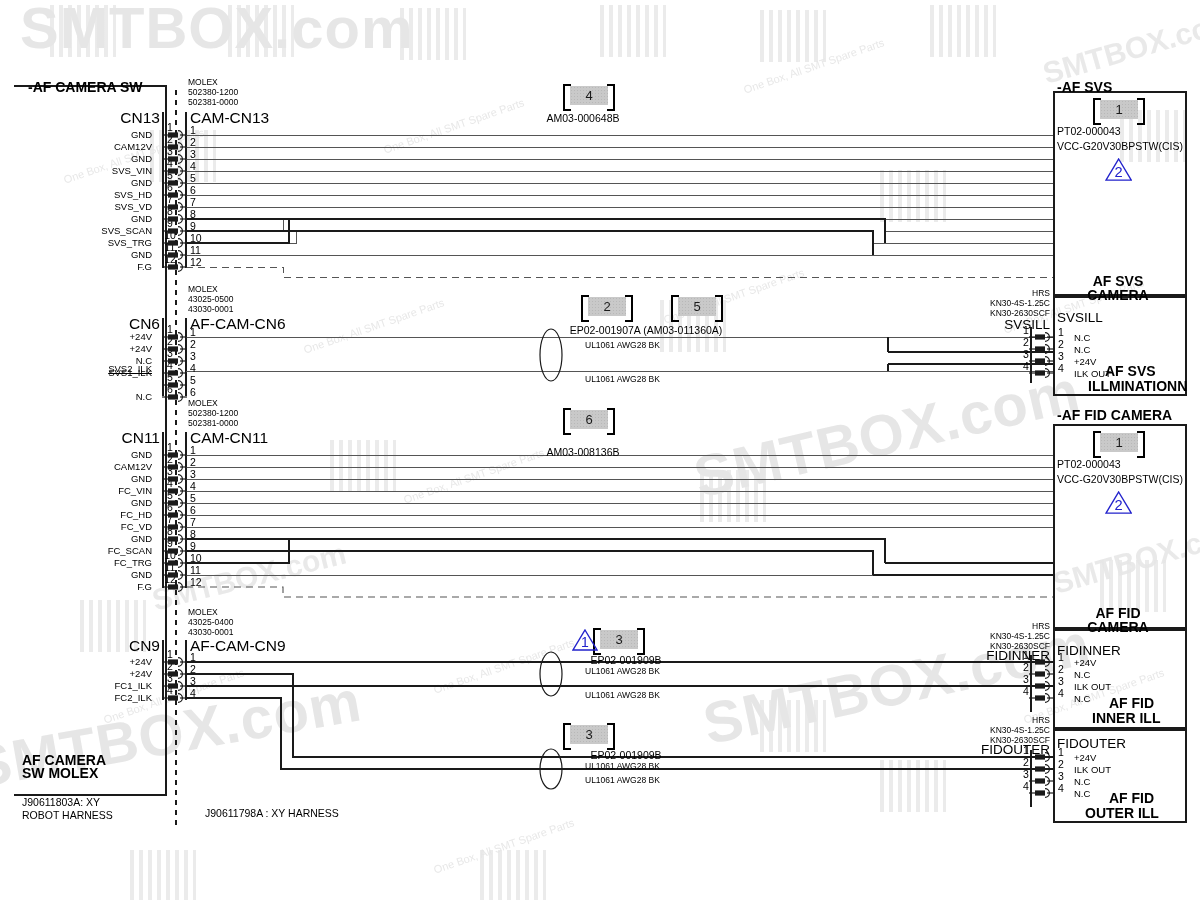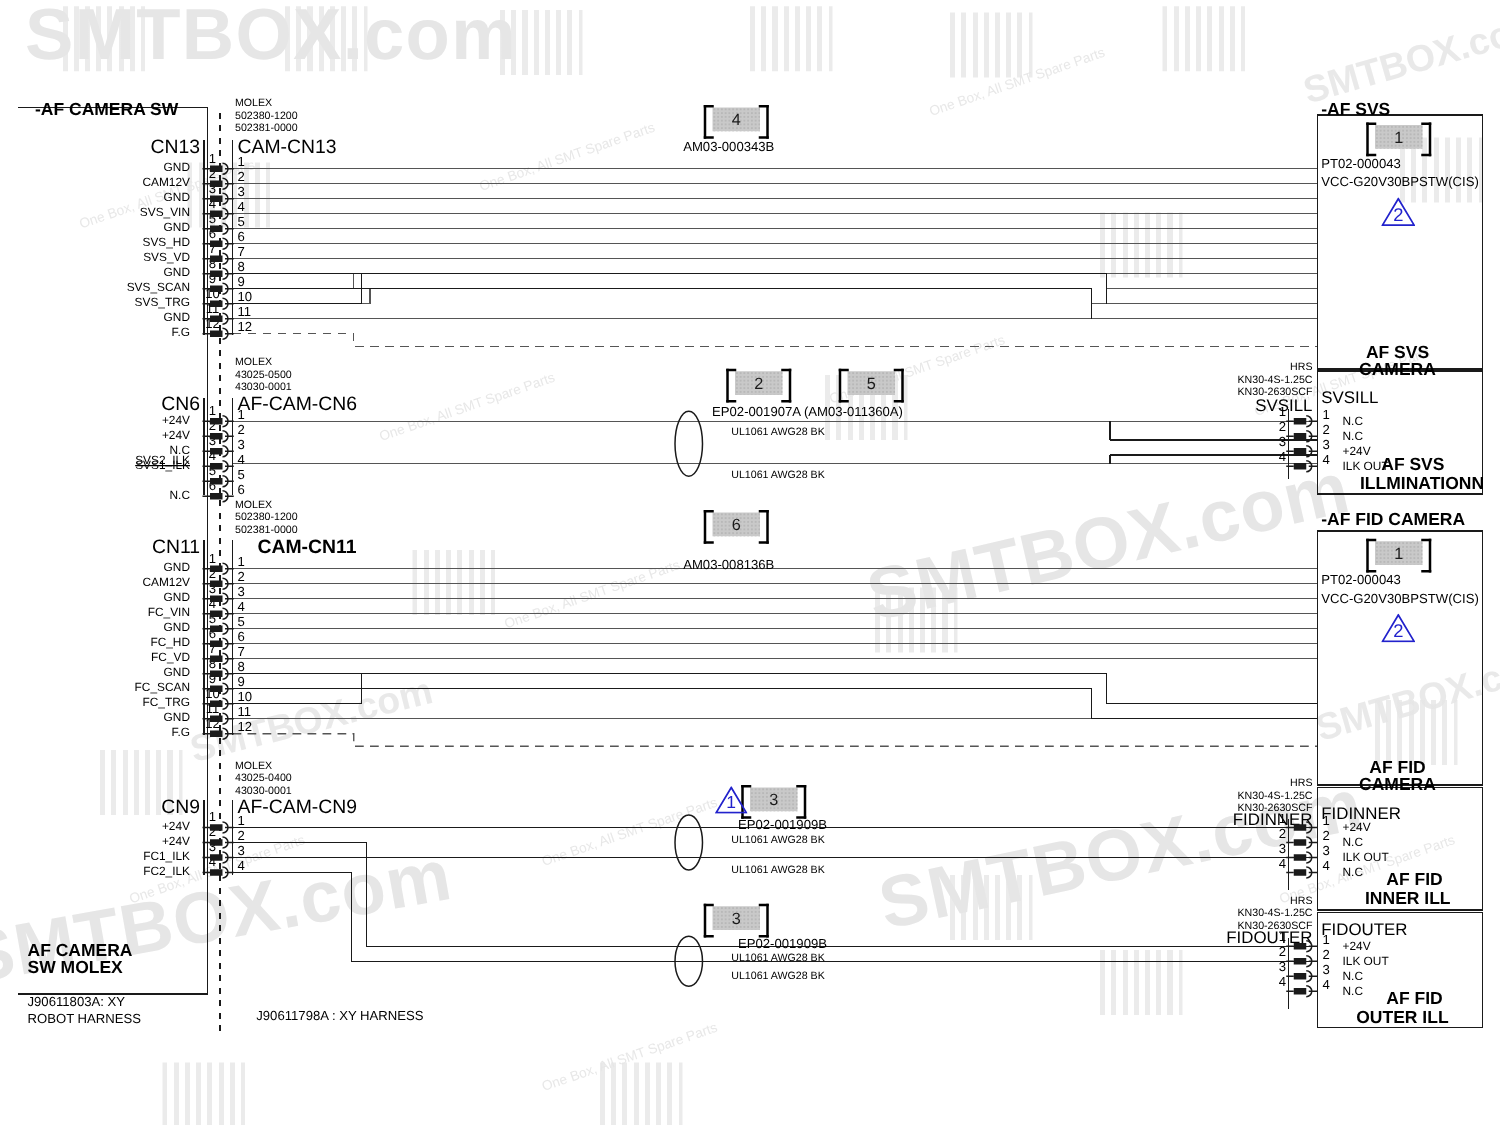--- a/index.html
+++ b/index.html
@@ -536,29 +536,29 @@
     <div class="t s8" style="left:188px;top:285px;">MOLEX</div>
     <div class="t s8" style="left:188px;top:295px;">43025-0500</div>
     <div class="t s8" style="left:188px;top:305px;">43030-0001</div>
     <div class="t s15 r" style="left:160px;top:316px;">CN6</div>
     <div class="t s15" style="left:190px;top:316px;">AF-CAM-CN6</div>
 
     <div class="t s8" style="left:188px;top:399px;">MOLEX</div>
     <div class="t s8" style="left:188px;top:409px;">502380-1200</div>
     <div class="t s8" style="left:188px;top:419px;">502381-0000</div>
     <div class="t s15 r" style="left:160px;top:430px;">CN11</div>
-    <div class="t s15" style="left:206px;top:430px;font-weight:bold;">CAM-CN11</div>
+    <div class="t s15" style="left:190px;top:430px;">CAM-CN11</div>
 
     <div class="t s8" style="left:188px;top:608px;">MOLEX</div>
     <div class="t s8" style="left:188px;top:618px;">43025-0400</div>
     <div class="t s8" style="left:188px;top:628px;">43030-0001</div>
     <div class="t s15 r" style="left:160px;top:638px;">CN9</div>
     <div class="t s15" style="left:190px;top:638px;">AF-CAM-CN9</div>
 
-    <div class="t s10 c" style="left:583px;top:113px;">AM03-000343B</div>
+    <div class="t s10 c" style="left:583px;top:113px;">AM03-000648B</div>
     <div class="t s10 c" style="left:646px;top:325px;">EP02-001907A (AM03-011360A)</div>
     <div class="t s10 c" style="left:583px;top:447px;">AM03-008136B</div>
     <div class="t s10 c" style="left:626px;top:655px;">EP02-001909B</div>
     <div class="t s10 c" style="left:626px;top:750px;">EP02-001909B</div>
 
     <div class="t s8" style="left:585px;top:341px;">UL1061 AWG28 BK</div>
     <div class="t s8" style="left:585px;top:375px;">UL1061 AWG28 BK</div>
     <div class="t s8" style="left:585px;top:667px;">UL1061 AWG28 BK</div>
     <div class="t s8" style="left:585px;top:691px;">UL1061 AWG28 BK</div>
     <div class="t s8" style="left:585px;top:762px;">UL1061 AWG28 BK</div>

